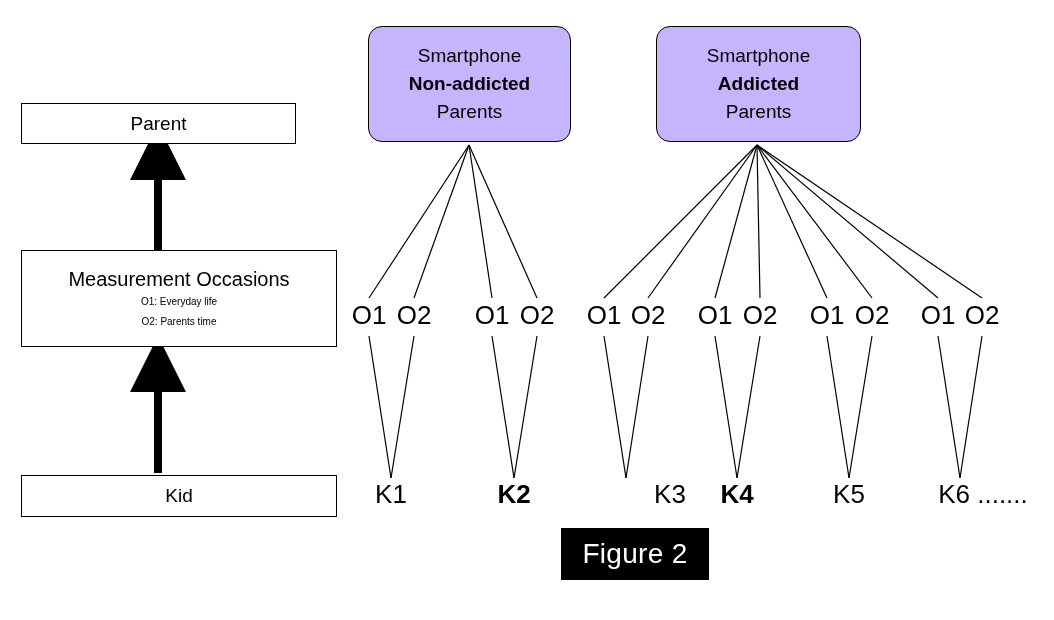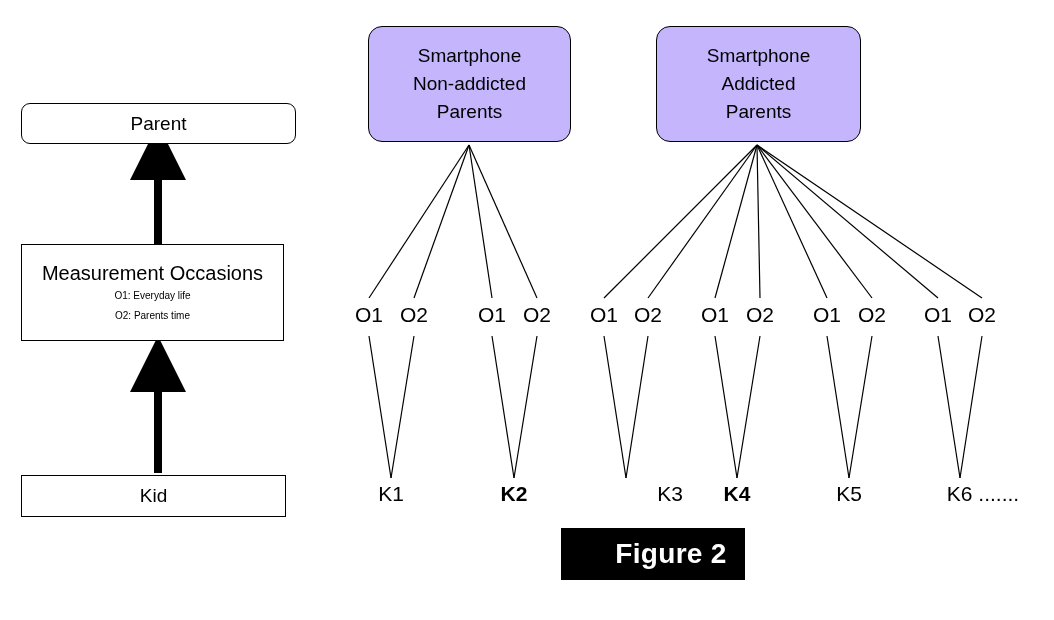--- a/index.html
+++ b/index.html
@@ -47,72 +47,71 @@
   .lbox-title.big {
     font-size: 20px;
     line-height: 26px;
   }
   .lbox-sub {
     font-size: 10px;
     line-height: 20px;
     white-space: nowrap;
   }
 
-  #box-parent      { left: 21px;  top: 103px; width: 275px; height: 41px; border-radius: 9px; }
-  #box-measurement { left: 21px;  top: 244px; width: 263px; height: 97px; }
-  #box-kid         { left: 21px;  top: 475px; width: 265px; height: 42px; }
+  #box-parent      { left: 21px;  top: 103px; width: 275px; height: 41px; }
+  #box-measurement { left: 21px;  top: 250px; width: 316px; height: 97px; }
+  #box-kid         { left: 21px;  top: 475px; width: 316px; height: 42px; }
 
   
   .gbox {
     position: absolute;
     box-sizing: border-box;
     border: 1.6px solid #000000;
     border-radius: 14px;
     background: #c4b5fd;
     display: flex;
     flex-direction: column;
     align-items: center;
     justify-content: center;
     text-align: center;
     line-height: 28px;
   }
   .gbox span { display: block; font-size: 19px; white-space: nowrap; }
-  .gbox .strong { font-weight: normal; }
+  .gbox .strong { font-weight: bold; }
 
   #group-nonaddicted { left: 368px; top: 26px; width: 203px; height: 116px; }
   #group-addicted    { left: 656px; top: 26px; width: 205px; height: 116px; }
 
   
   .node-label {
     position: absolute;
-    font-size: 21px;
+    font-size: 26px;
     line-height: 22px;
     white-space: nowrap;
     transform: translateX(-50%);
     text-align: center;
   }
   .o-label { top: 304px; }
   .k-label { top: 483px; }
 
   
   #figure-caption {
     position: absolute;
     left: 561px;
     top: 528px;
     width: 148px;
     height: 52px;
     background: #000000;
     color: #ffffff;
     font-size: 28px;
-    font-weight: bold;
+    font-weight: normal;
     display: flex;
     align-items: center;
     justify-content: center;
     letter-spacing: 0.3px;
-    padding-left: 36px;
   }
 </style>
 </head>
 <body>
 
 <div id="canvas">
 
   <svg id="wires" viewBox="0 0 1054 620" xmlns="http://www.w3.org/2000/svg">
     <defs>
       <marker id="arrowhead" viewBox="0 0 12 12" refX="6" refY="6" markerWidth="7" markerHeight="7" orient="auto-start-reverse">

